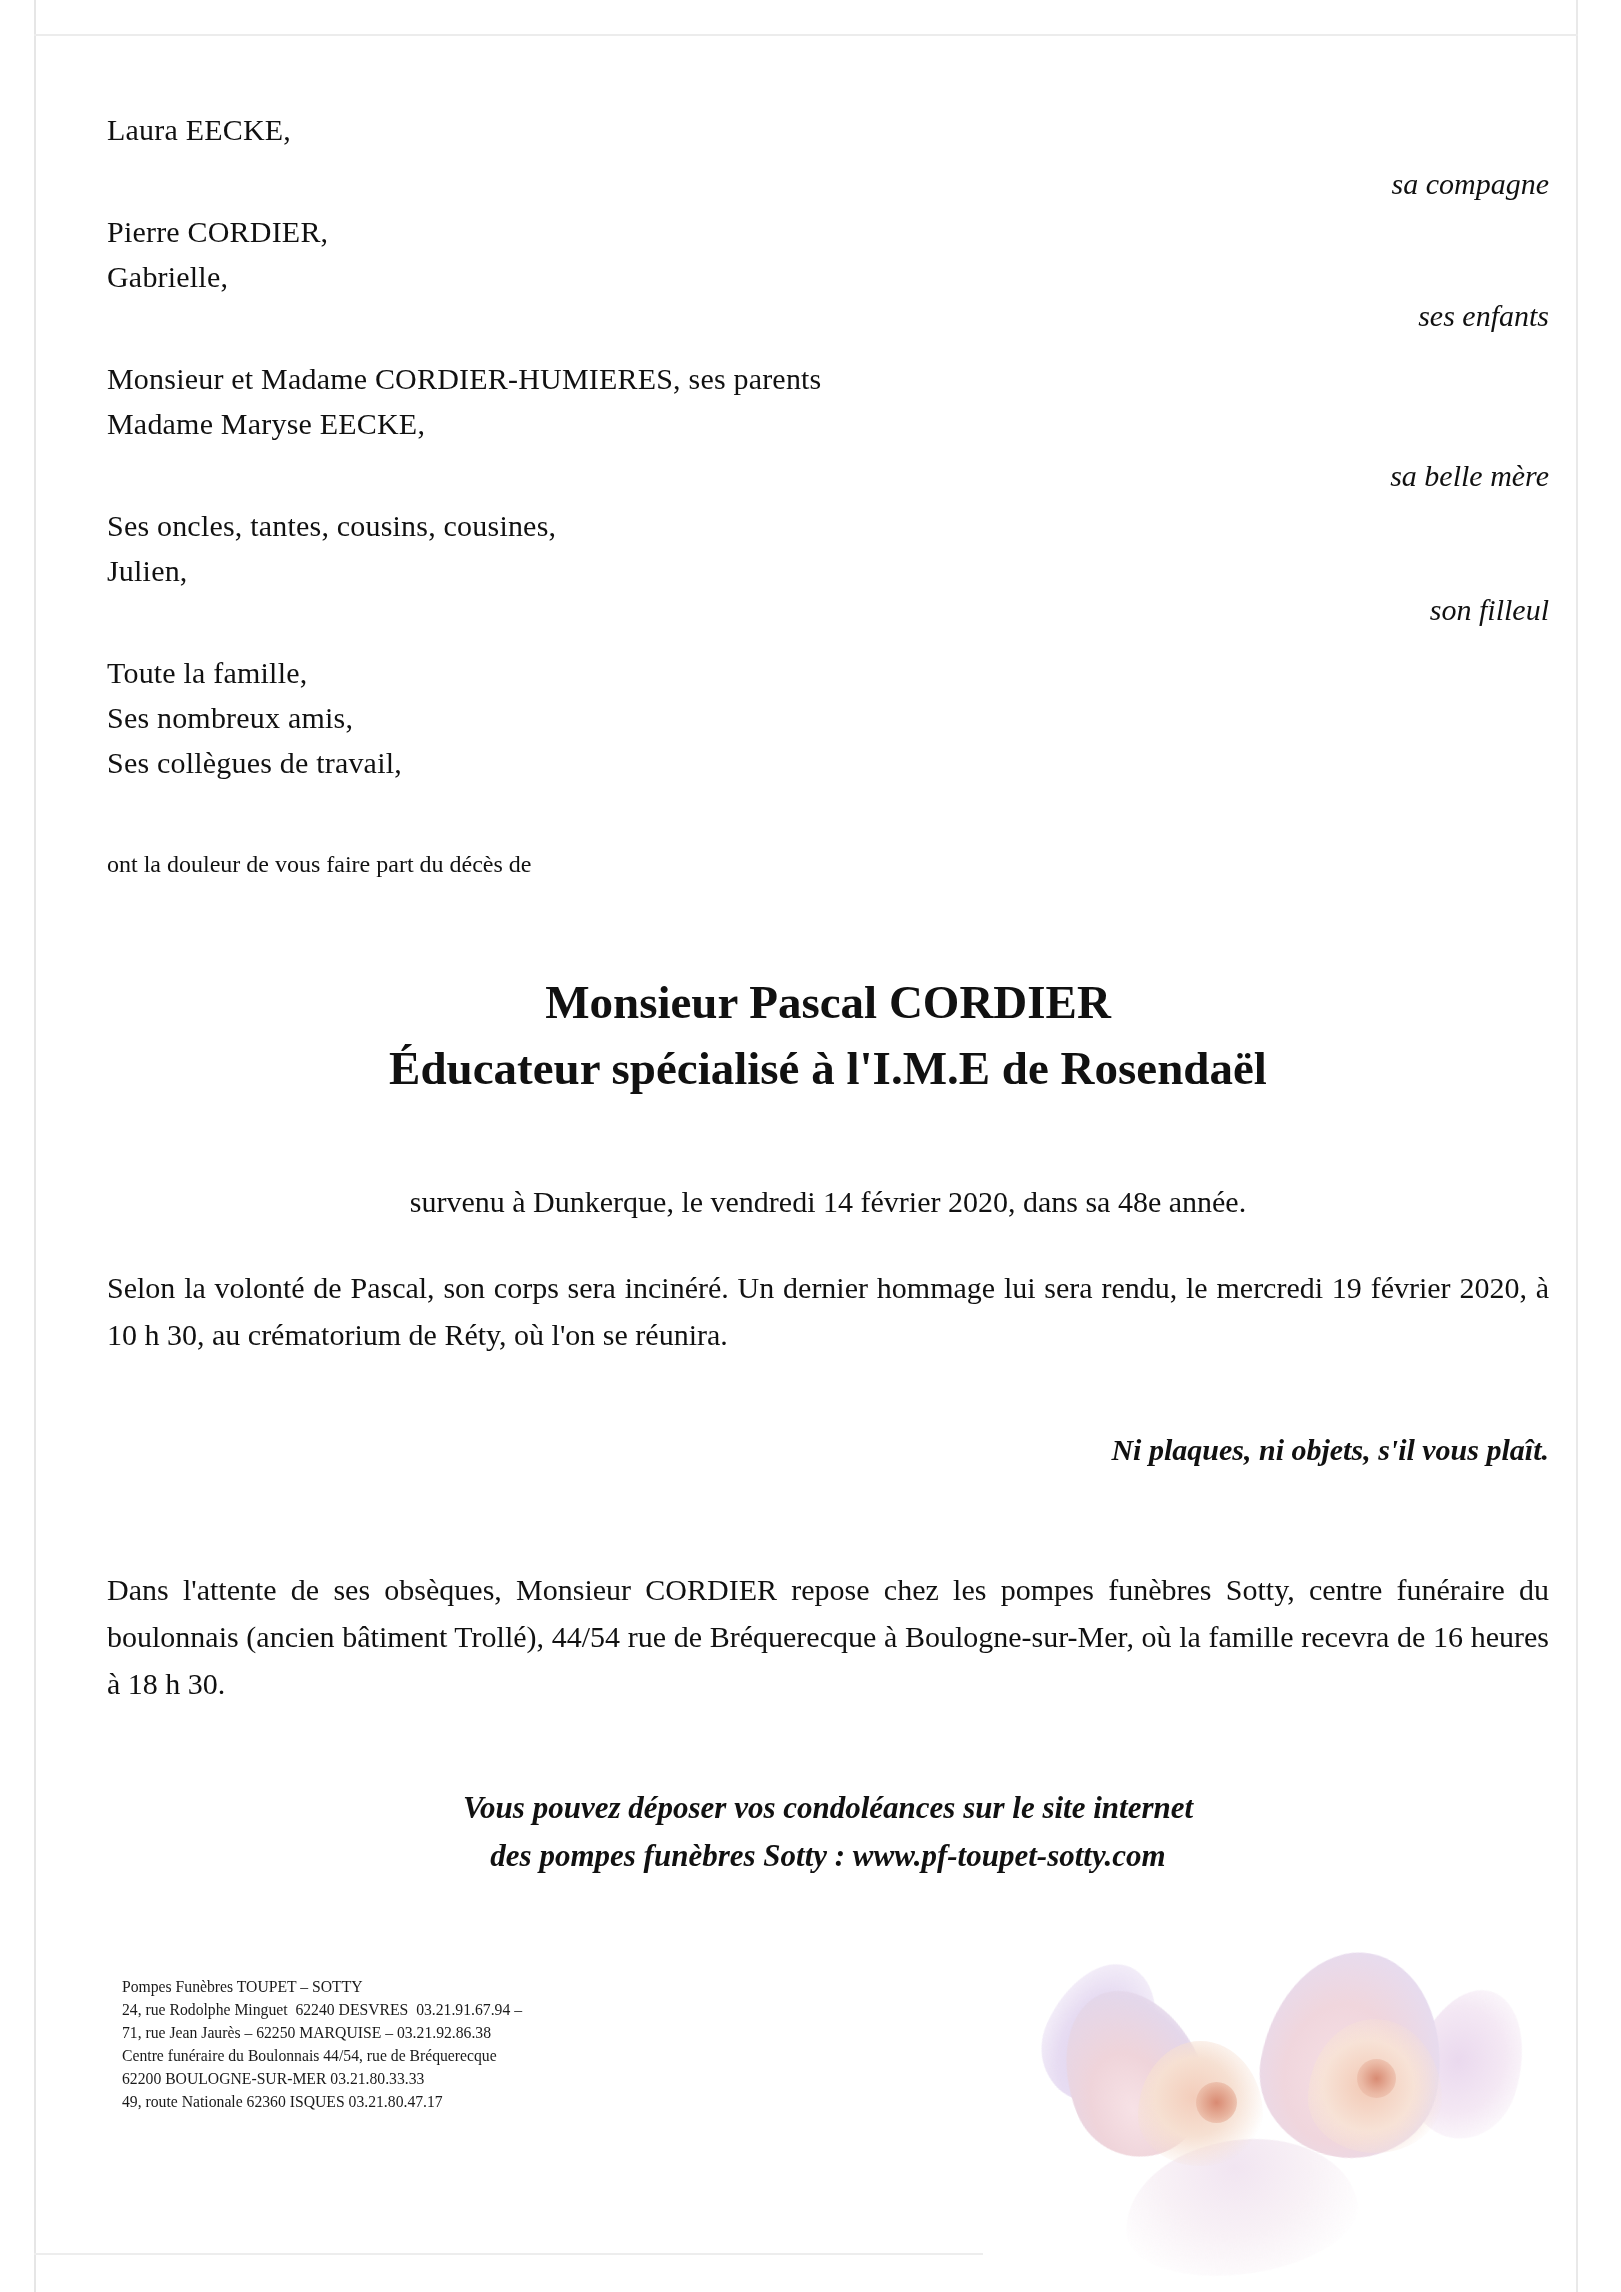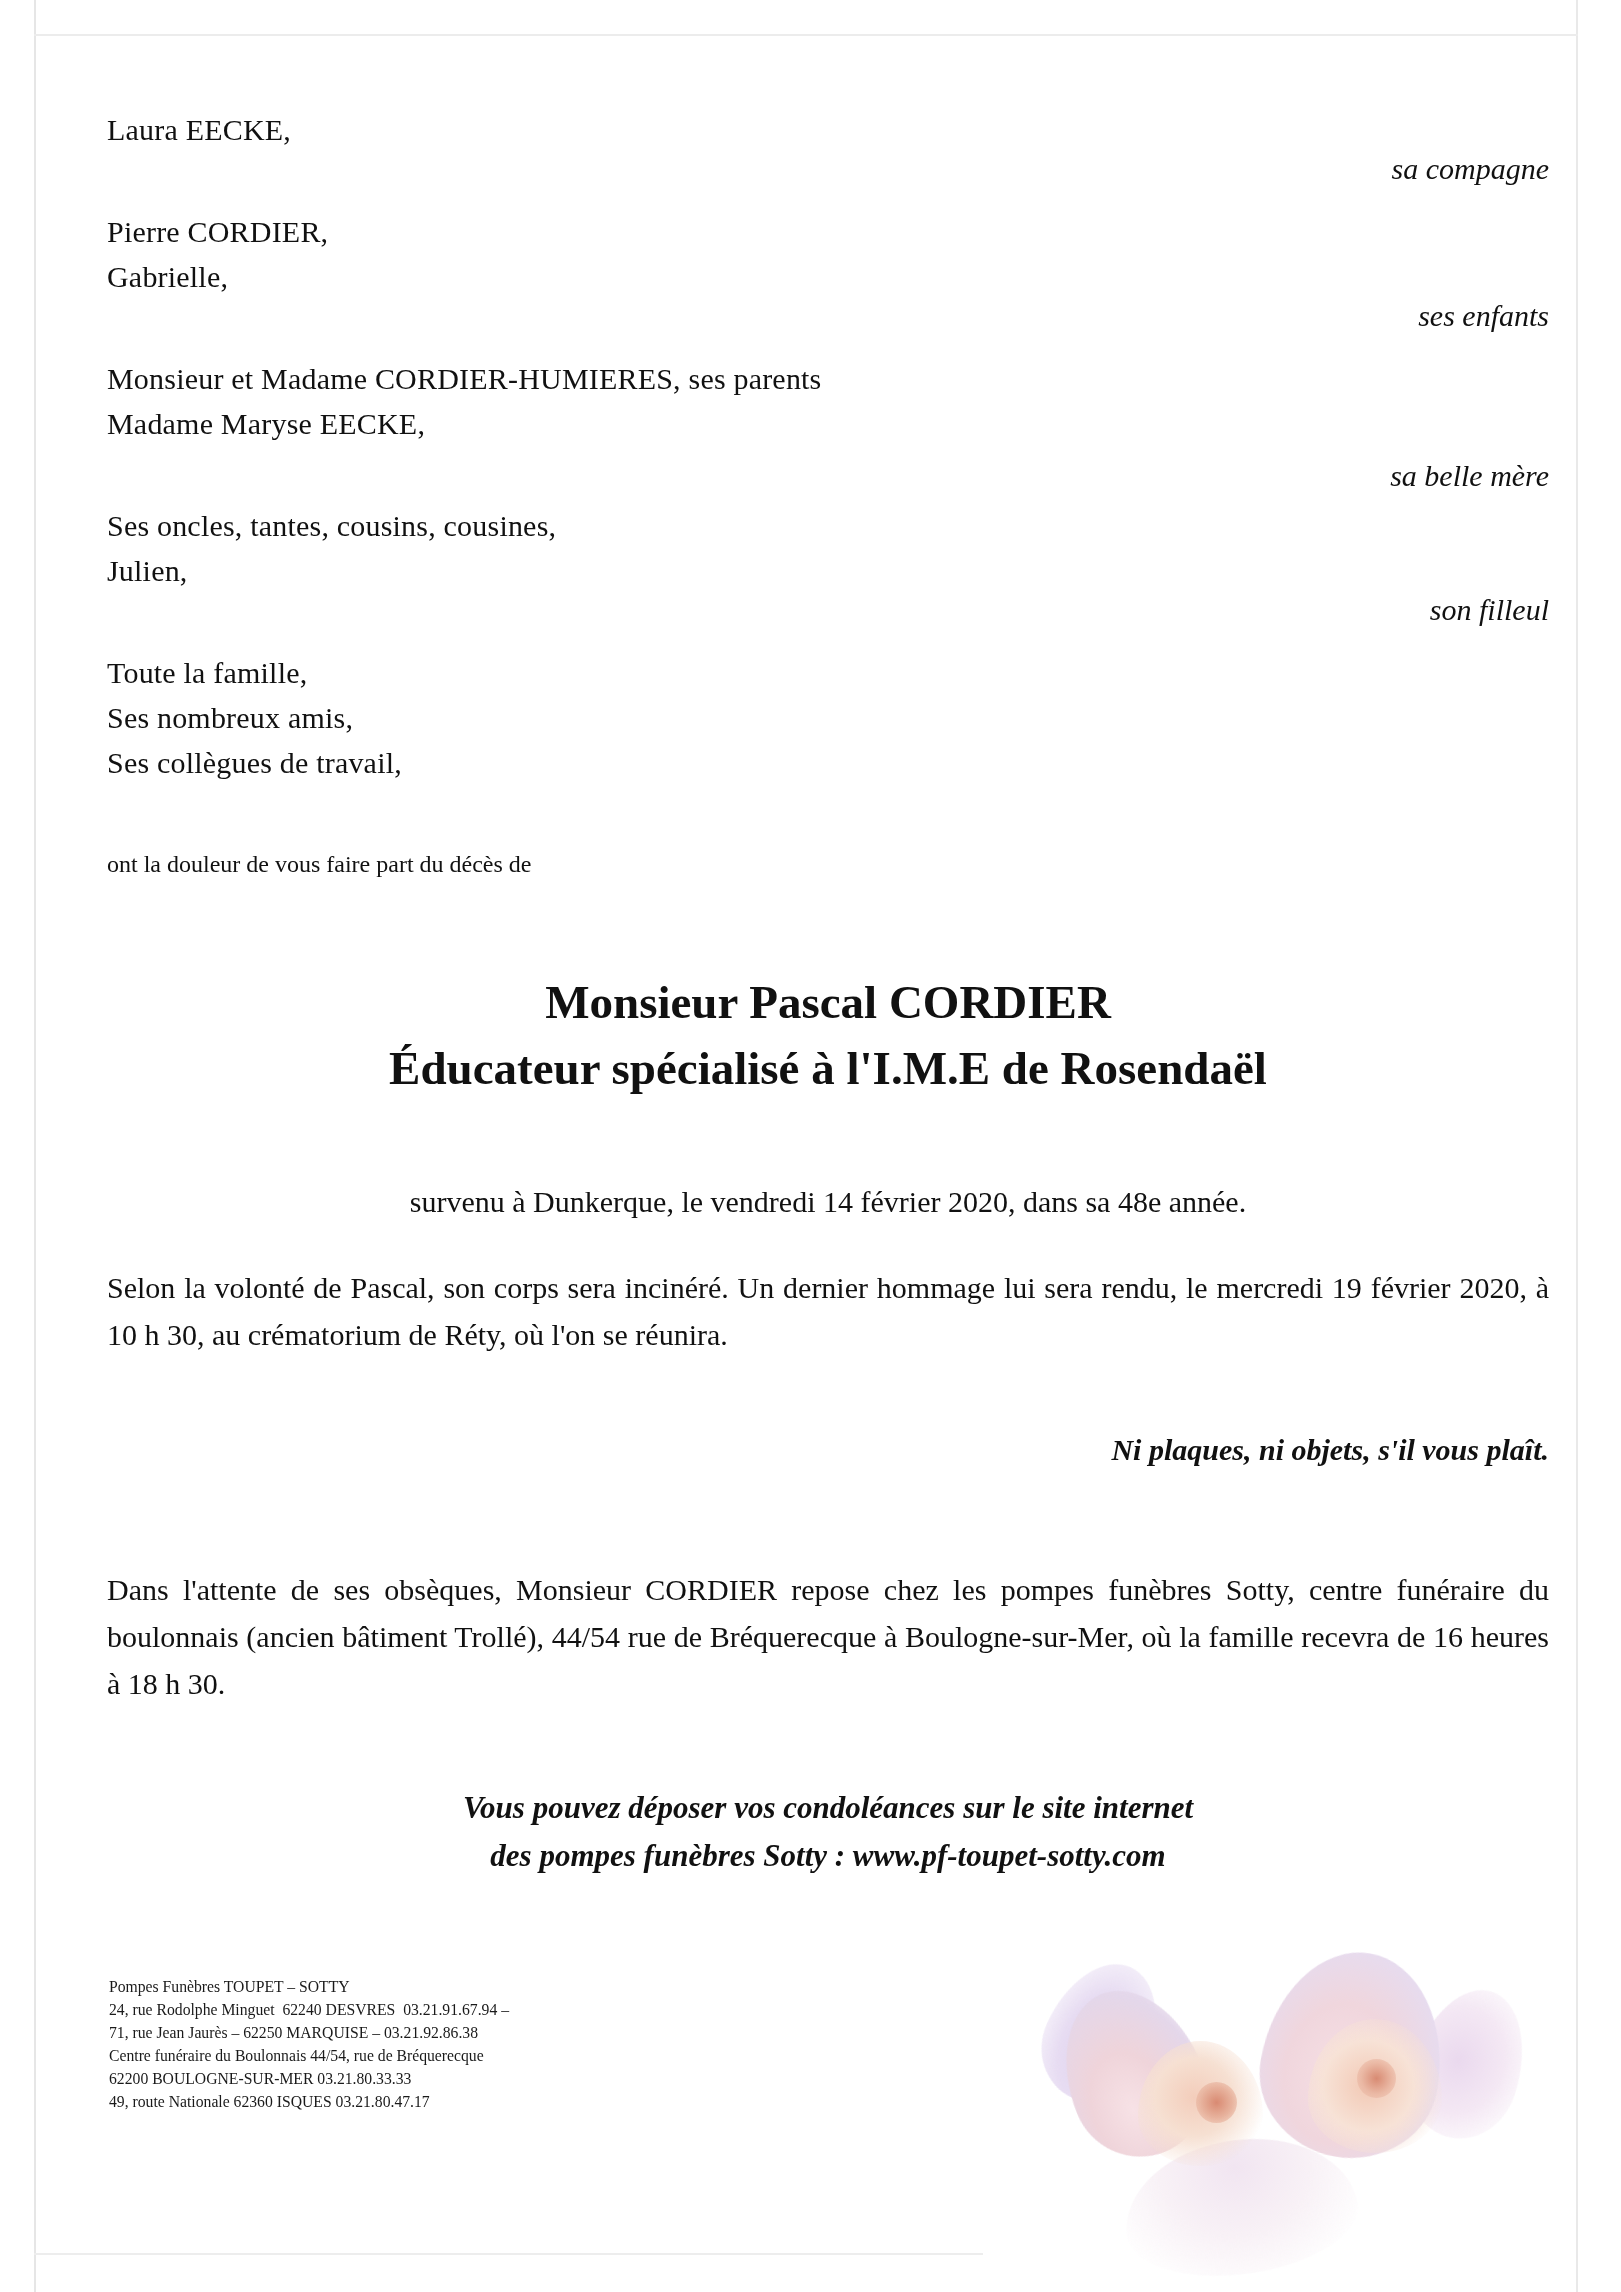--- a/index.html
+++ b/index.html
@@ -111,21 +111,21 @@
   .italic-center {
     text-align: center;
     font-style: italic;
     font-weight: bold;
     font-size: 31px;
     line-height: 48px;
   }
 
   .footer {
     position: absolute;
-    left: 109px;
+    left: 122px;
     top: 1975px;
     width: 681px;
     font-size: 15.7px;
     line-height: 23px;
     color: #1a1a1a;
   }
   .footer div { white-space: pre; }
 
   
   .floral {
@@ -203,21 +203,21 @@
   <div class="scan-edge-right"></div>
   <div class="scan-edge-top"></div>
   <div class="scan-edge-bottom"></div>
 
   <div class="content">
 
     <div class="row">
       <div class="lines">
         <div>Laura EECKE,</div>
       </div>
-      <div class="rolelabel" style="top:45px;">sa compagne</div>
+      <div class="rolelabel" style="top:60px;">sa compagne</div>
     </div>
     <div class="block-gap-lg"></div>
 
     <div class="row">
       <div class="lines">
         <div>Pierre CORDIER,</div>
         <div>Gabrielle,</div>
       </div>
       <div class="rolelabel" style="top:90px;">ses enfants</div>
     </div>

